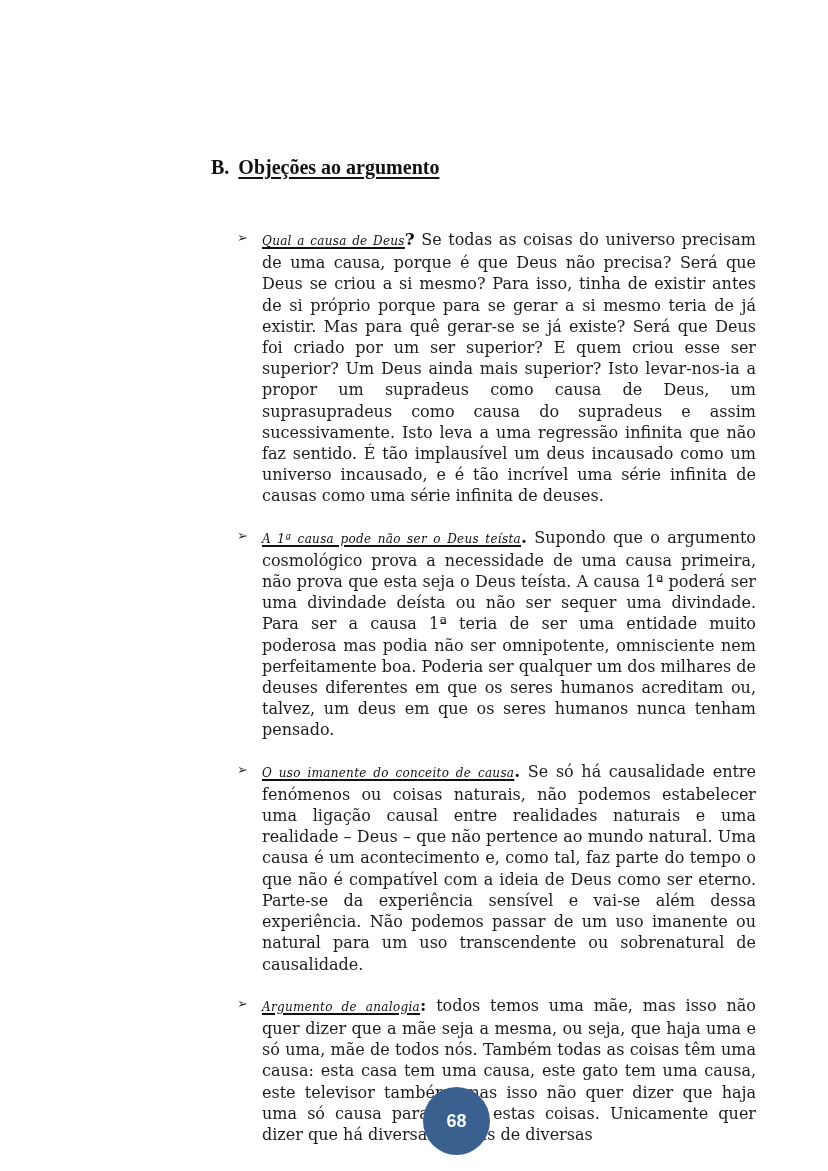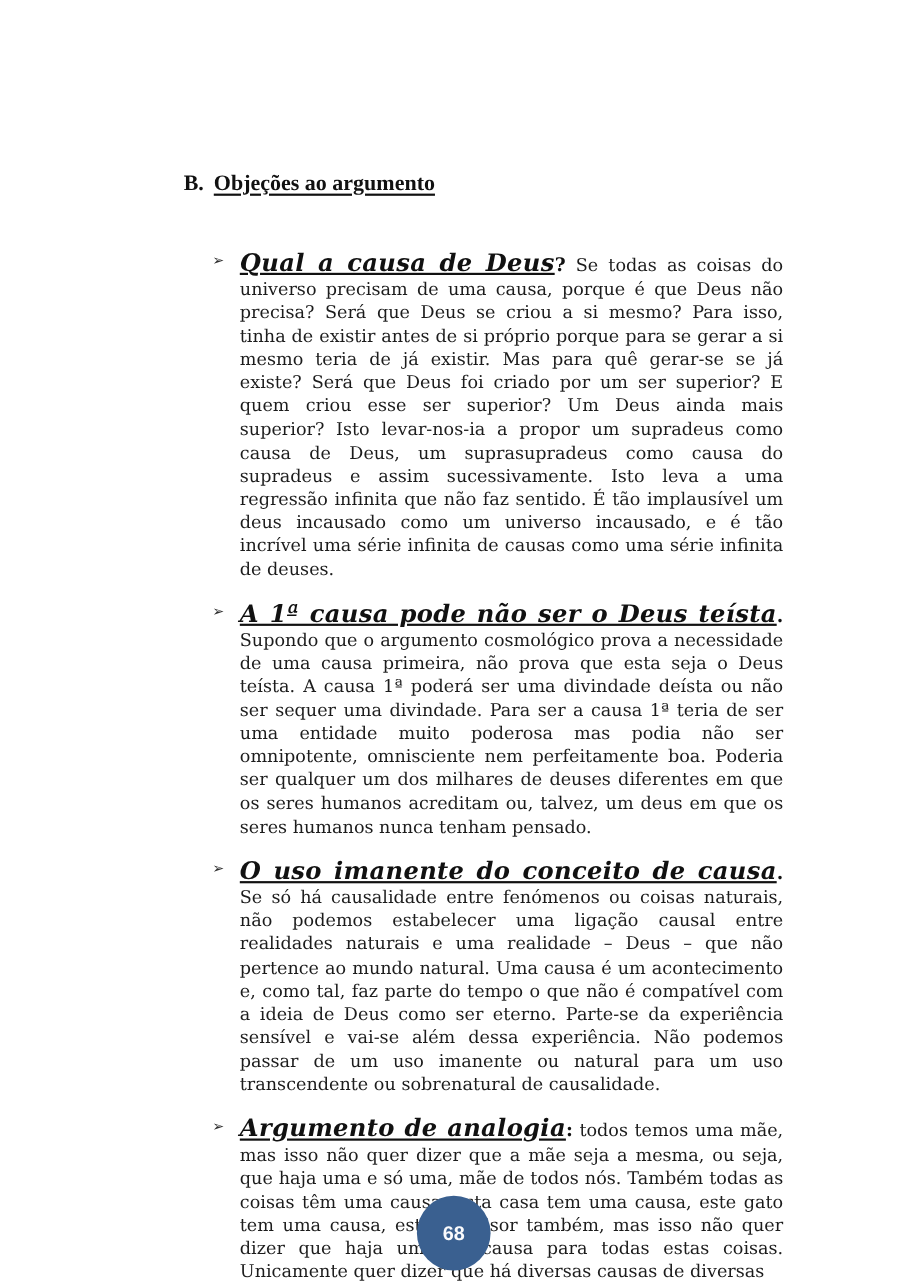--- a/index.html
+++ b/index.html
@@ -4,21 +4,21 @@
 <style>
   html, body { margin: 0; padding: 0; }
   body {
     width: 828px; height: 1171px;
     background: #ffffff;
     font-family: "DejaVu Serif", serif;
     color: #1e1e1e;
     position: relative;
     overflow: hidden;
   }
-  .page { position: absolute; inset: 0; background: #ffffff; }
+  .page { position: absolute; inset: 0; background: #ffffff; margin-left: 44px; }
 
   .section-heading {
     position: absolute;
     left: 167px; top: 156px;
     font-family: "Liberation Serif", serif;
     font-size: 20px;
     font-weight: bold;
     color: #111111;
     white-space: nowrap;
   }
@@ -50,22 +50,22 @@
     position: absolute;
     left: 0; top: 2px;
     font-family: "DejaVu Sans", sans-serif;
     font-size: 13px;
     color: #2e2e2e;
     line-height: 1;
   }
   .cursive-title {
     font-family: "DejaVu Serif", serif;
     font-style: italic;
-    font-weight: bold;
-    font-size: 22px;
+    font-weight: normal;
+    font-size: 12px;
     letter-spacing: 0.3px;
     color: #111111;
     text-decoration: underline;
     text-decoration-thickness: 1.5px;
     text-underline-offset: 2px;
   }
   .title-punct {
     font-weight: bold;
     font-size: 17px;
     color: #111111;

